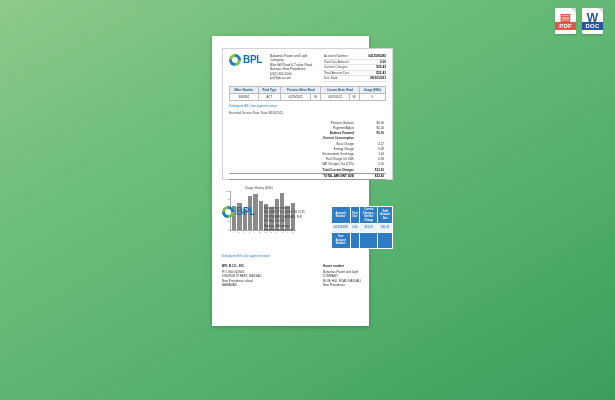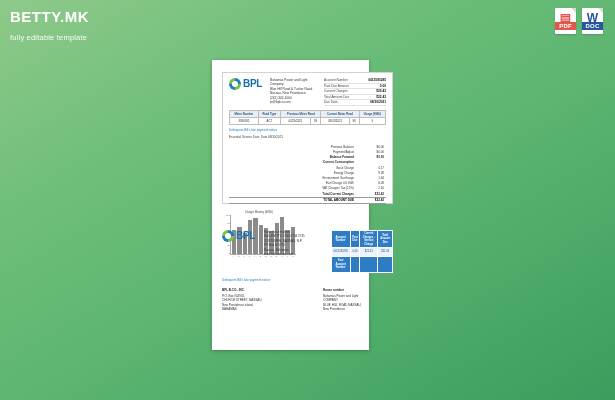--- a/index.html
+++ b/index.html
@@ -96,21 +96,21 @@
     font-size: 12px;
     font-weight: bold;
   }
   .ficon.pdf .glyph { color: #e2574c; }
   .ficon.doc .glyph { color: #2b579a; }
 
   
   .sheet {
     position: absolute;
     left: 212px;
-    top: 60px;
+    top: 36px;
     width: 157px;
     height: 290px;
     background: #ffffff;
     box-shadow: 0 1px 4px rgba(0,0,0,0.25);
   }
 
   
   .bill-card {
     position: absolute;
     left: 10px;
@@ -350,24 +350,20 @@
     font-weight: bold;
     color: #222;
     margin-bottom: 1px;
   }
 </style>
 </head>
 <body>
 
 <div class="page">
 
-  <div class="brand">
-    <div class="brand-name">BETTY.MK</div>
-    <div class="brand-sub">fully editable template</div>
-  </div>
 
 
   <div class="file-icons">
     <div class="ficon pdf">
       <div class="glyph">▤</div>
       <div class="tag">PDF</div>
     </div>
     <div class="ficon doc">
       <div class="glyph">W</div>
       <div class="tag">DOC</div>

